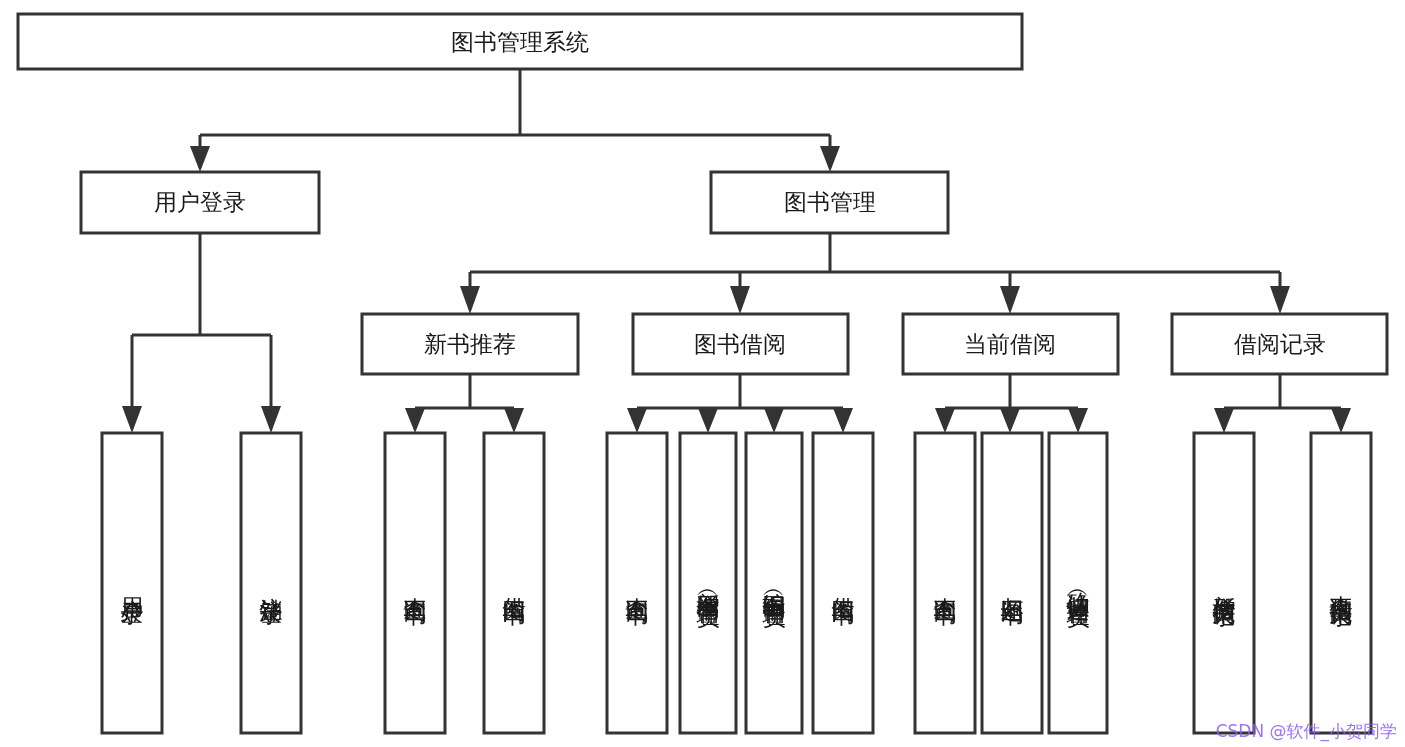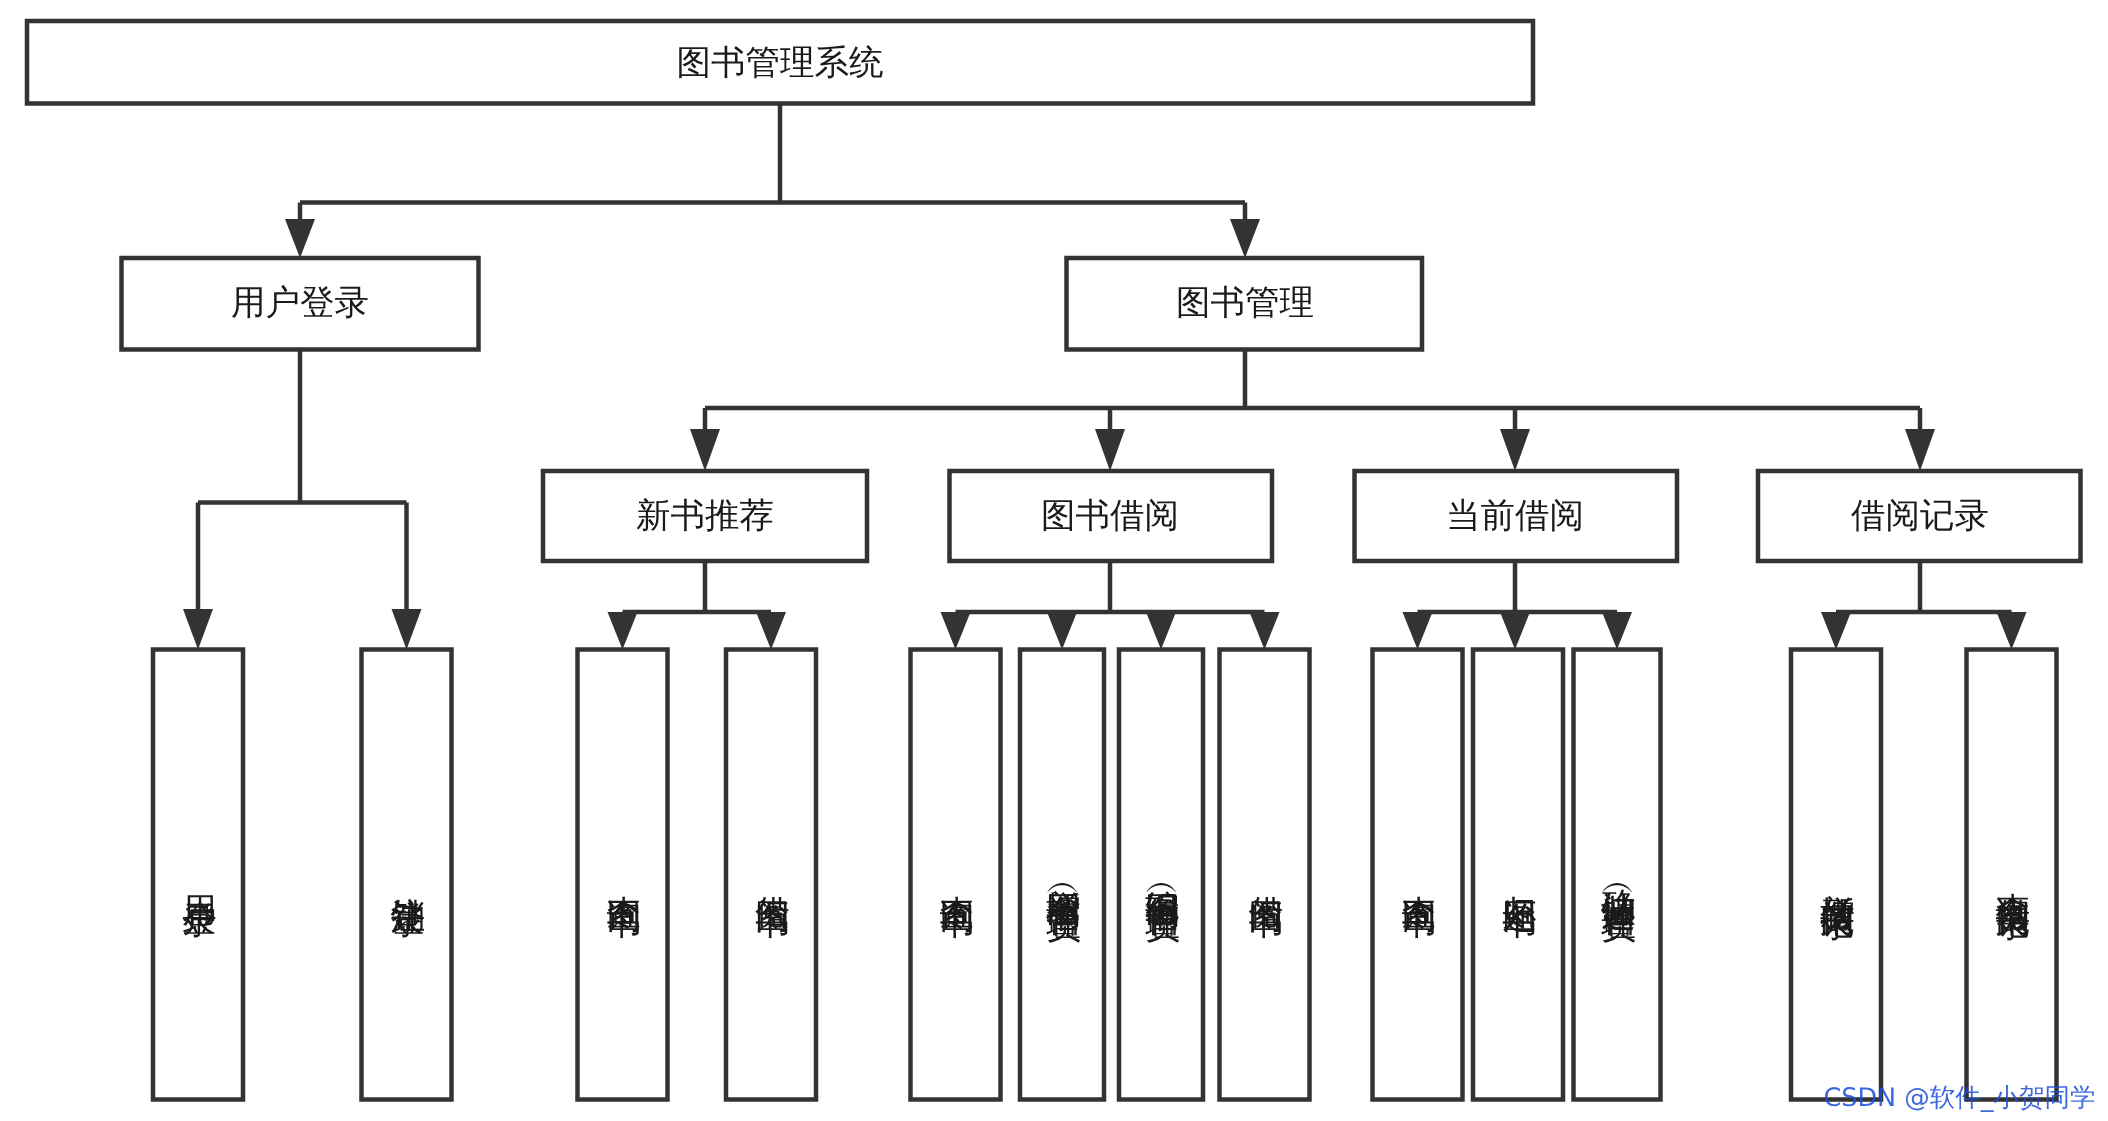--- a/index.html
+++ b/index.html
@@ -65,21 +65,21 @@
     text-align: center;
     white-space: nowrap;
     pointer-events: none;
   }
   .watermark {
     position: absolute;
     right: 8px;
     bottom: 4px;
     font-family: "DejaVu Sans", "Liberation Sans", sans-serif;
     font-size: 17px;
-    color: #1d4ed8;
+    color: #8b5cf6;
     opacity: 0.85;
     white-space: nowrap;
   }
 </style>
 </head>
 <body>
 
 <div id="diagram-root">
 
   <svg id="flowchart" viewBox="0 0 1405 747" xmlns="http://www.w3.org/2000/svg">

